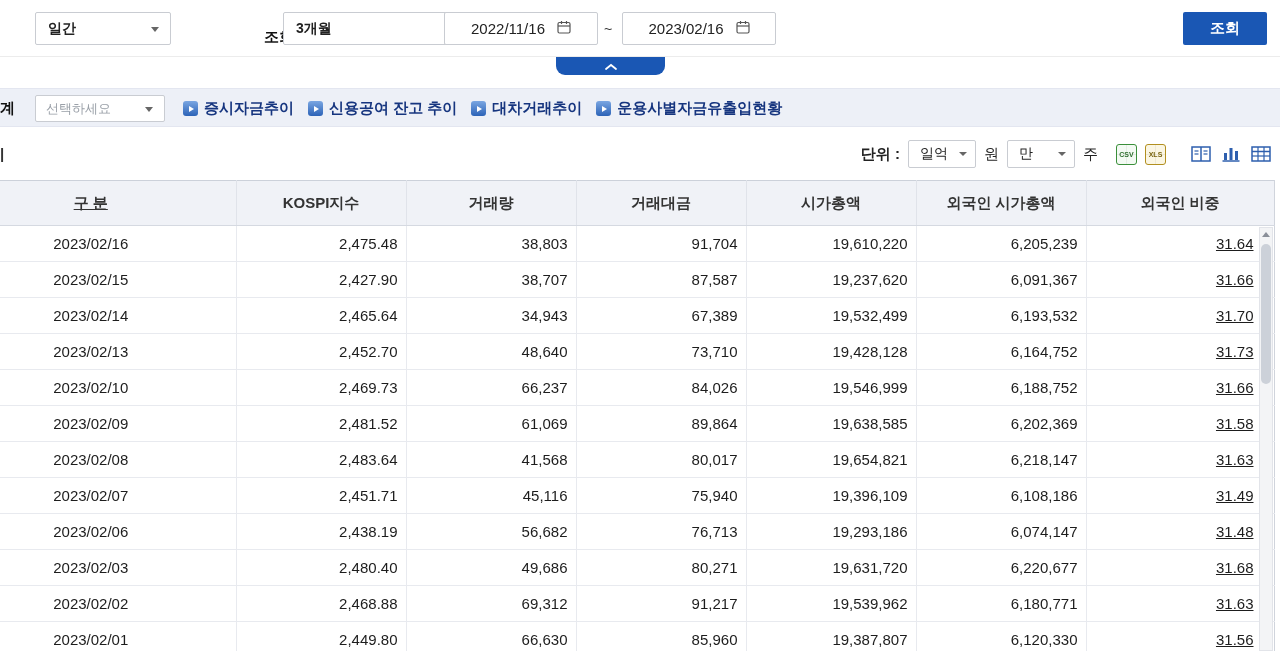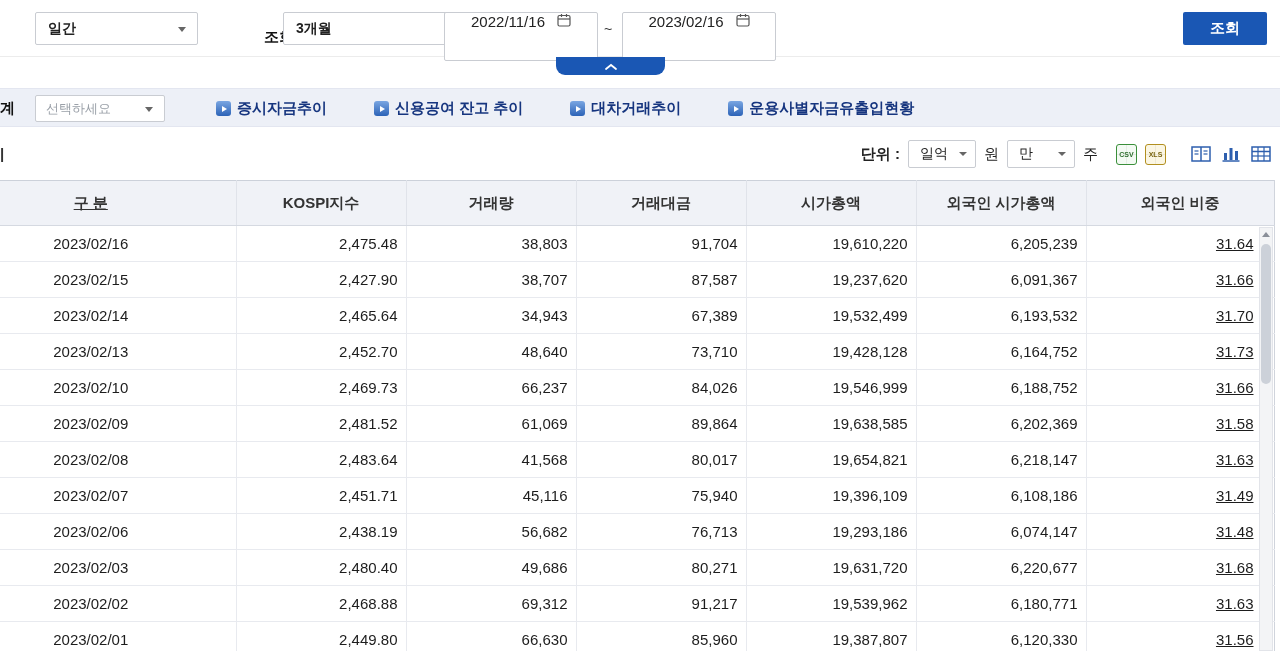--- a/index.html
+++ b/index.html
@@ -19,26 +19,26 @@
     position:absolute; top:12px; height:33px; background:#fff;
     border:1px solid #c9ccd2; border-radius:2px;
     display:flex; align-items:center; padding:0 28px 0 12px;
     font-size:14px; font-weight:700; color:#222; cursor:pointer;
   }
   .select .arrow {
     position:absolute; right:11px; top:50%; margin-top:-2px;
     width:0; height:0; border-left:4.5px solid transparent;
     border-right:4.5px solid transparent; border-top:5px solid #666;
   }
-  #period-select { left:35px;  width:163px; }
+  #period-select { left:35px;  width:136px; }
   #range-select  { left:283px; width:181px; }
   .dateinput {
-    position:absolute; top:12px; height:49px; width:154px;
+    position:absolute; top:12px; height:33px; width:154px;
     border:1px solid #c9ccd2; border-radius:2px; background:#fff;
-    display:flex; justify-content:center; gap:12px;
+    display:flex; align-items:center; justify-content:center; gap:12px;
     font-size:15px; color:#222; cursor:text;
   }
   #date-from { left:444px; } #date-to { left:622px; }
   .tilde { position:absolute; left:604px; top:0; height:57px; display:flex; align-items:center; font-size:14px; color:#333; }
   #search-btn {
     position:absolute; left:1183px; top:12px; width:84px; height:33px;
     background:#1a57b4; color:#fff; border:none; border-radius:2px;
     font-size:15px; font-weight:700; cursor:pointer;
   }
 
@@ -56,21 +56,21 @@
   }
   .related-bar .rlabel {
     position:absolute; left:0; top:0; height:39px; display:flex; align-items:center;
     font-size:15px; font-weight:700; color:#111;
   }
   .select.small {
     top:6px; left:35px; width:130px; height:27px;
     font-size:13px; font-weight:400; color:#9aa0a8; padding:0 22px 0 10px;
   }
   .links { position:absolute; left:183px; top:0; height:39px; display:flex; align-items:center; gap:14px; }
-  .rlink { display:flex; align-items:center; gap:6px; font-size:15px; font-weight:700; color:#16357f; cursor:pointer; white-space:nowrap;margin-left:33px; }
+  .rlink { display:flex; align-items:center; gap:6px; font-size:15px; font-weight:700; color:#16357f; cursor:pointer; white-space:nowrap; }
   .picon {
     width:15px; height:15px; border-radius:3px; flex:0 0 15px;
     background:linear-gradient(180deg,#7aa6e2,#2c63b7);
     display:flex; align-items:center; justify-content:center;
   }
   .picon::after {
     content:""; width:0; height:0; margin-left:1px;
     border-left:5px solid #fff; border-top:3.5px solid transparent; border-bottom:3.5px solid transparent;
   }
 

